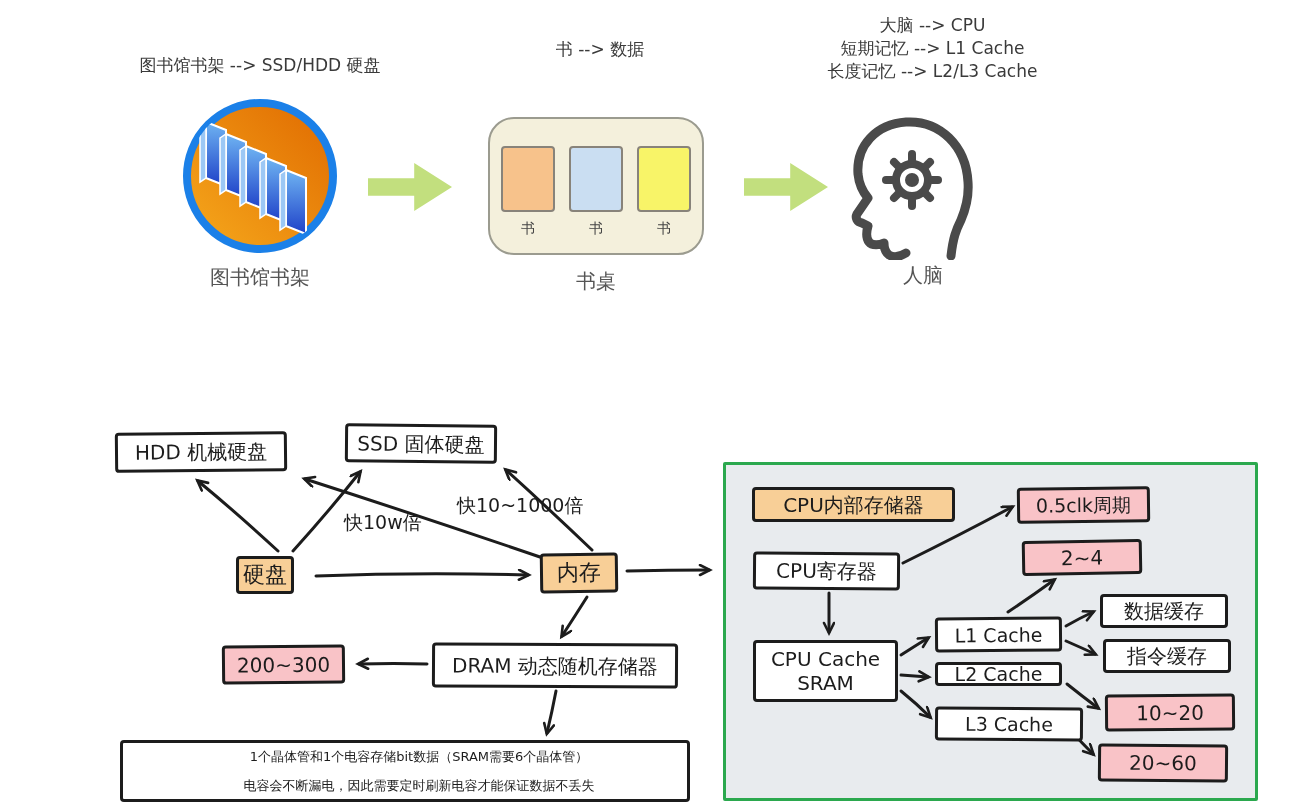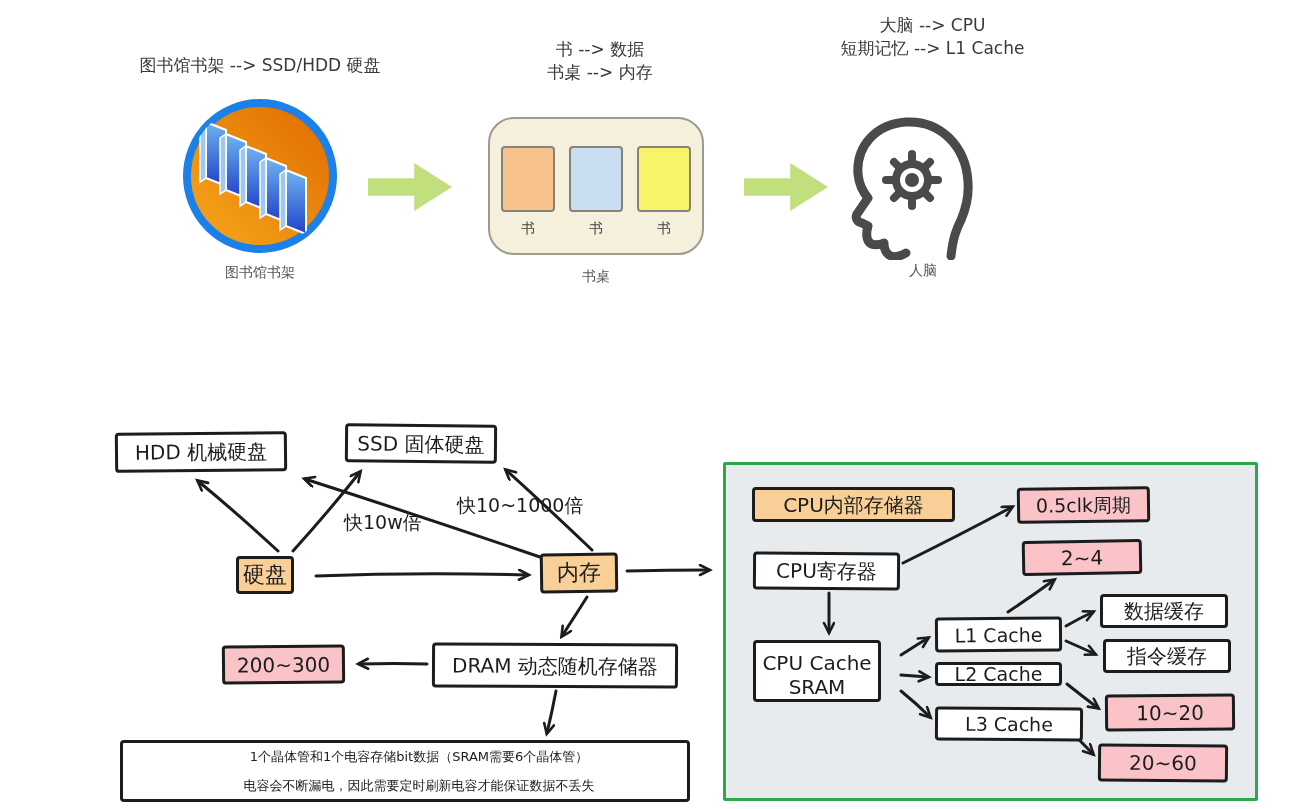--- a/index.html
+++ b/index.html
@@ -5,21 +5,21 @@
   html,body{margin:0;padding:0;background:#ffffff;}
   .stage{
     position:relative;width:1313px;height:809px;overflow:hidden;
     background:#ffffff;
     font-family:"DejaVu Sans","Liberation Sans",sans-serif;
     color:#1c1c1c;
   }
   .abs{position:absolute;}
   
   .an-title{color:#3a3a3a;font-size:17px;text-align:center;line-height:23px;font-weight:500;}
-  .an-caption{color:#555;font-size:14px;text-align:center;}
+  .an-caption{color:#555;font-size:20px;text-align:center;}
   .green-arrow{
     width:84px;height:48px;background:#c2df7e;
     clip-path:polygon(0 32%,55% 32%,55% 0,100% 50%,55% 100%,55% 68%,0 68%);
   }
   .desk{
     background:#f4f0dc;border:2px solid #9b9b8f;border-radius:26px;
     display:flex;justify-content:center;align-items:flex-start;gap:14px;padding-top:27px;box-sizing:border-box;
   }
   .book{position:relative;width:50px;height:62px;border-radius:4px;border:2px solid #88837a;}
   .book::before{
@@ -91,21 +91,20 @@
         </g>
       </g>
     </svg>
   </div>
   <div class="abs an-caption" style="left:198px;top:264px;width:124px;">图书馆书架</div>
 
   <div class="abs green-arrow" style="left:368px;top:163px;"></div>
 
   <div class="abs an-title" style="left:490px;top:38px;width:220px;">
     <div>书 --&gt; 数据</div>
-    <div>书桌 --&gt; 内存</div>
   </div>
 
   <div class="abs desk" style="left:488px;top:117px;width:216px;height:138px;">
     <div class="book-wrap">
       <div class="book" style="background:#f7c28b;"></div>
       <div class="book-label">书</div>
     </div>
     <div class="book-wrap">
       <div class="book" style="background:#cadef2;"></div>
       <div class="book-label">书</div>
@@ -115,20 +114,21 @@
       <div class="book-label">书</div>
     </div>
   </div>
   <div class="abs an-caption" style="left:556px;top:268px;width:80px;">书桌</div>
 
   <div class="abs green-arrow" style="left:744px;top:163px;"></div>
 
   <div class="abs an-title" style="left:810px;top:14px;width:245px;">
     <div>大脑 --&gt; CPU</div>
     <div>短期记忆 --&gt; L1 Cache</div>
+    <div>长度记忆 --&gt; L2/L3 Cache</div>
   </div>
 
   <div class="abs" style="left:848px;top:110px;width:132px;height:150px;">
     <svg width="132" height="150" viewBox="0 0 132 150">
       <g stroke="#4a4a4a" stroke-width="9" fill="none" stroke-linecap="round" stroke-linejoin="round">
         <path d="M103,146
                  C105,128 108,120 113,110
                  C119,96 121,86 120,72
                  C118,36 92,10 58,12
                  C28,14 8,36 10,64
@@ -202,21 +202,21 @@
   <div class="abs sk-box note-box" style="left:120px;top:740px;width:570px;height:62px;">
     <div>1个晶体管和1个电容存储bit数据（SRAM需要6个晶体管）</div>
     <div>电容会不断漏电，因此需要定时刷新电容才能保证数据不丢失</div>
   </div>
 
   <div class="abs sk-box orange" style="left:752px;top:487px;width:203px;height:35px;">CPU内部存储器</div>
   <div class="abs sk-box pink" style="left:1017px;top:487px;width:133px;height:36px;font-size:19px;transform:rotate(-0.7deg);">0.5clk周期</div>
   <div class="abs sk-box" style="left:753px;top:552px;width:147px;height:38px;transform:rotate(0.4deg);">CPU寄存器</div>
   <div class="abs sk-box pink" style="left:1022px;top:540px;width:120px;height:35px;transform:rotate(-1deg);">2~4</div>
 
-  <div class="abs sk-box" style="left:753px;top:640px;width:128px;height:62px;justify-content:flex-end;">
+  <div class="abs sk-box" style="left:753px;top:640px;width:145px;height:62px;">
     <div>CPU Cache</div>
     <div>SRAM</div>
   </div>
 
   <div class="abs sk-box" style="left:935px;top:617px;width:127px;height:35px;font-size:19px;transform:rotate(-0.5deg);">L1 Cache</div>
   <div class="abs sk-box" style="left:935px;top:662px;width:127px;height:24px;font-size:19px;">L2 Cache</div>
   <div class="abs sk-box" style="left:935px;top:707px;width:148px;height:34px;font-size:19px;transform:rotate(0.4deg);">L3 Cache</div>
 
   <div class="abs sk-box" style="left:1103px;top:639px;width:128px;height:34px;">指令缓存</div>
   <div class="abs sk-box" style="left:1100px;top:594px;width:128px;height:34px;">数据缓存</div>

